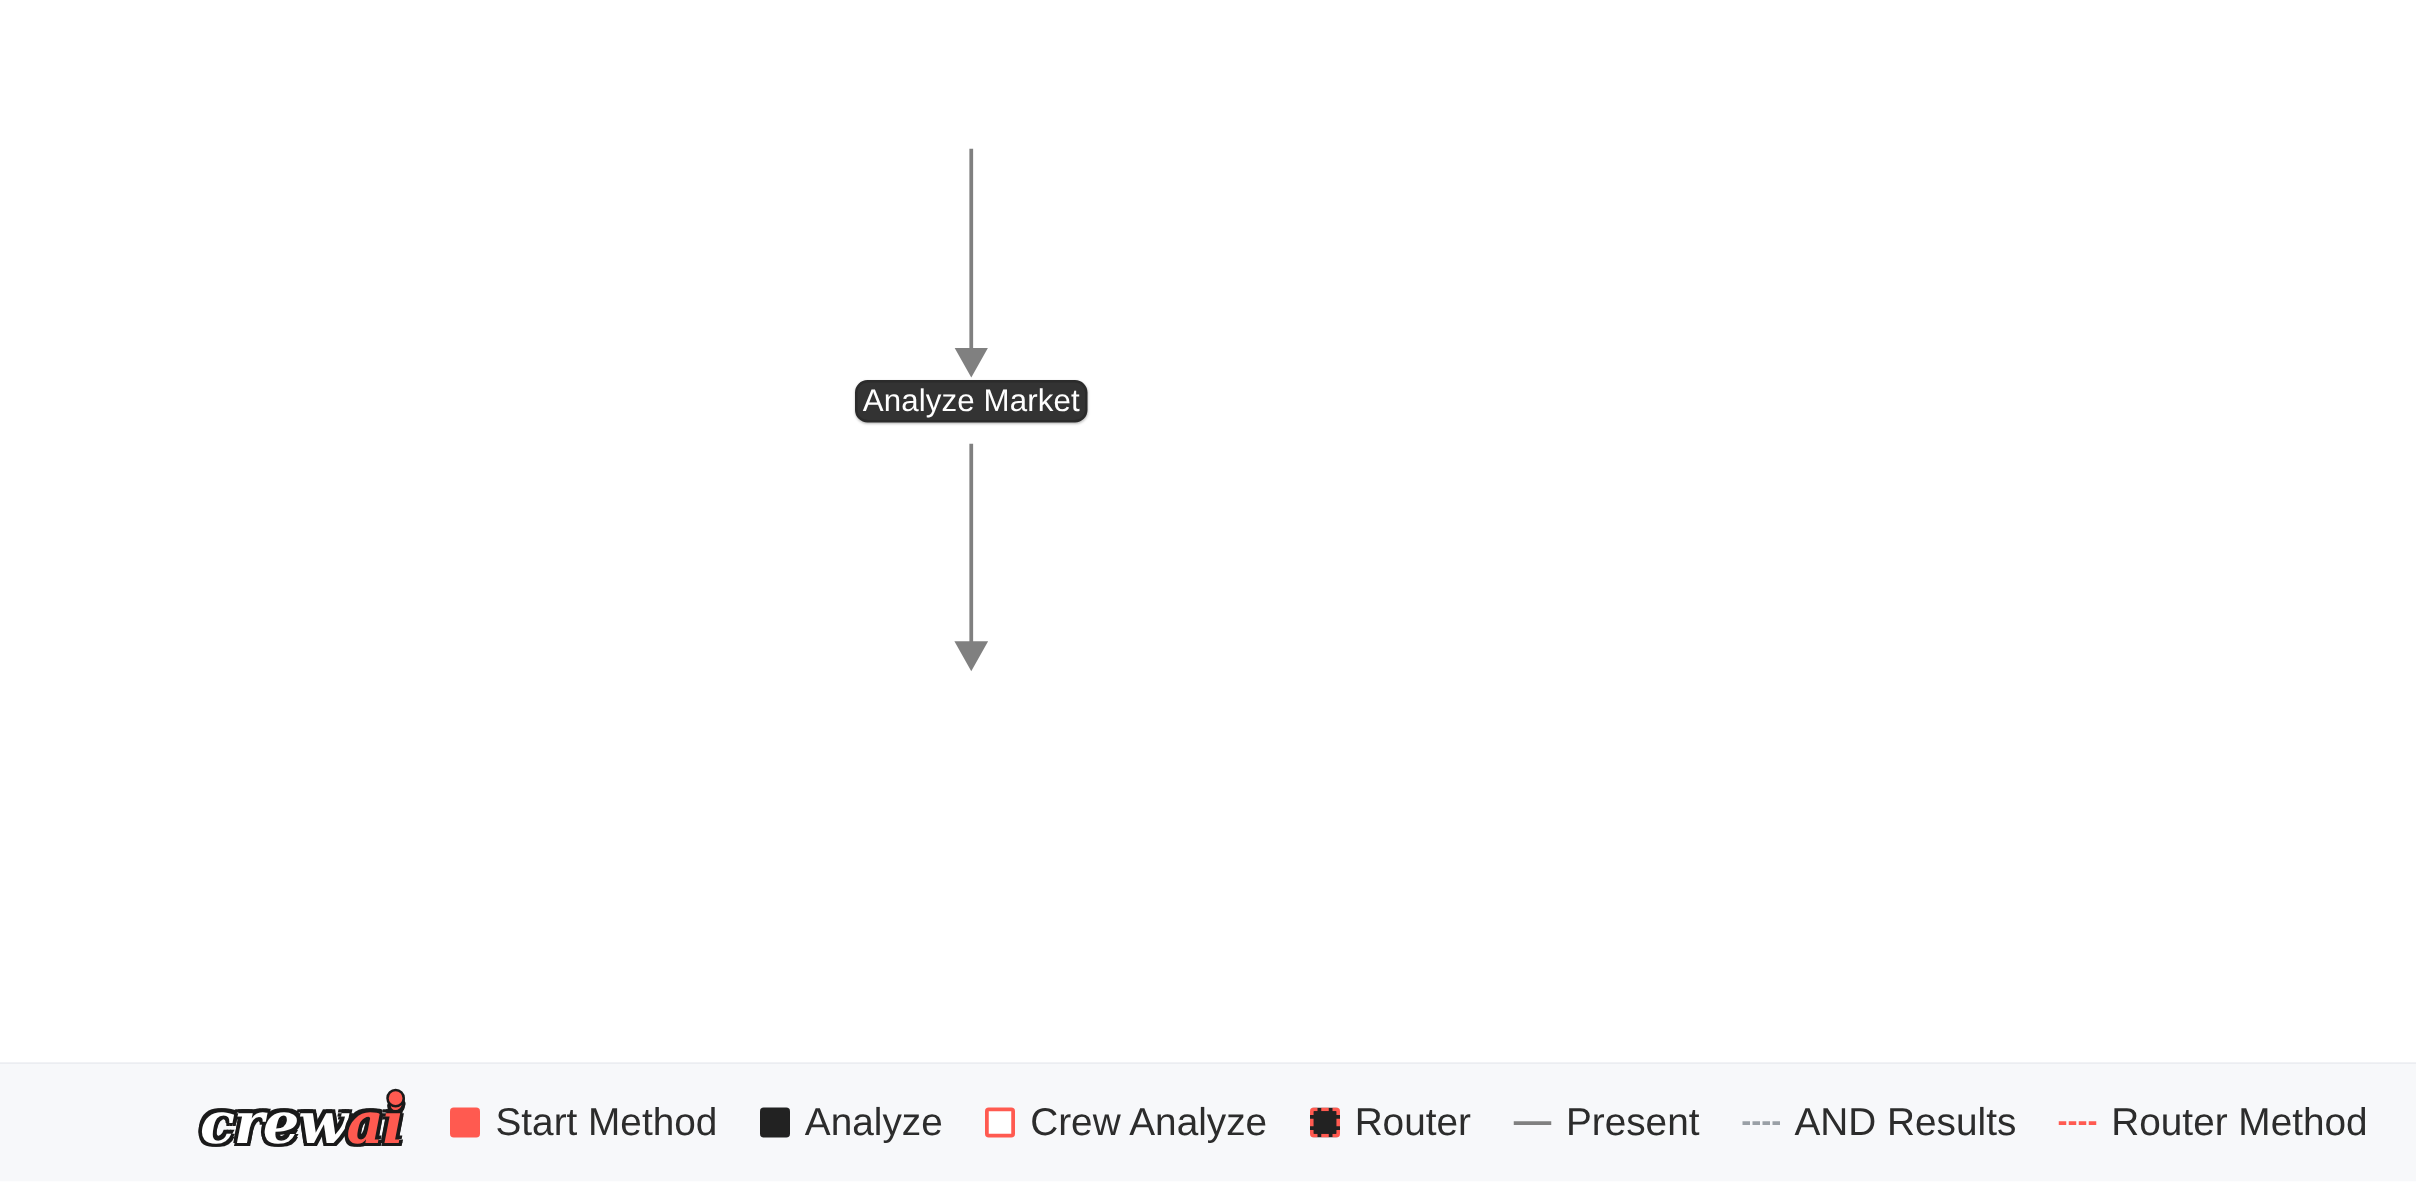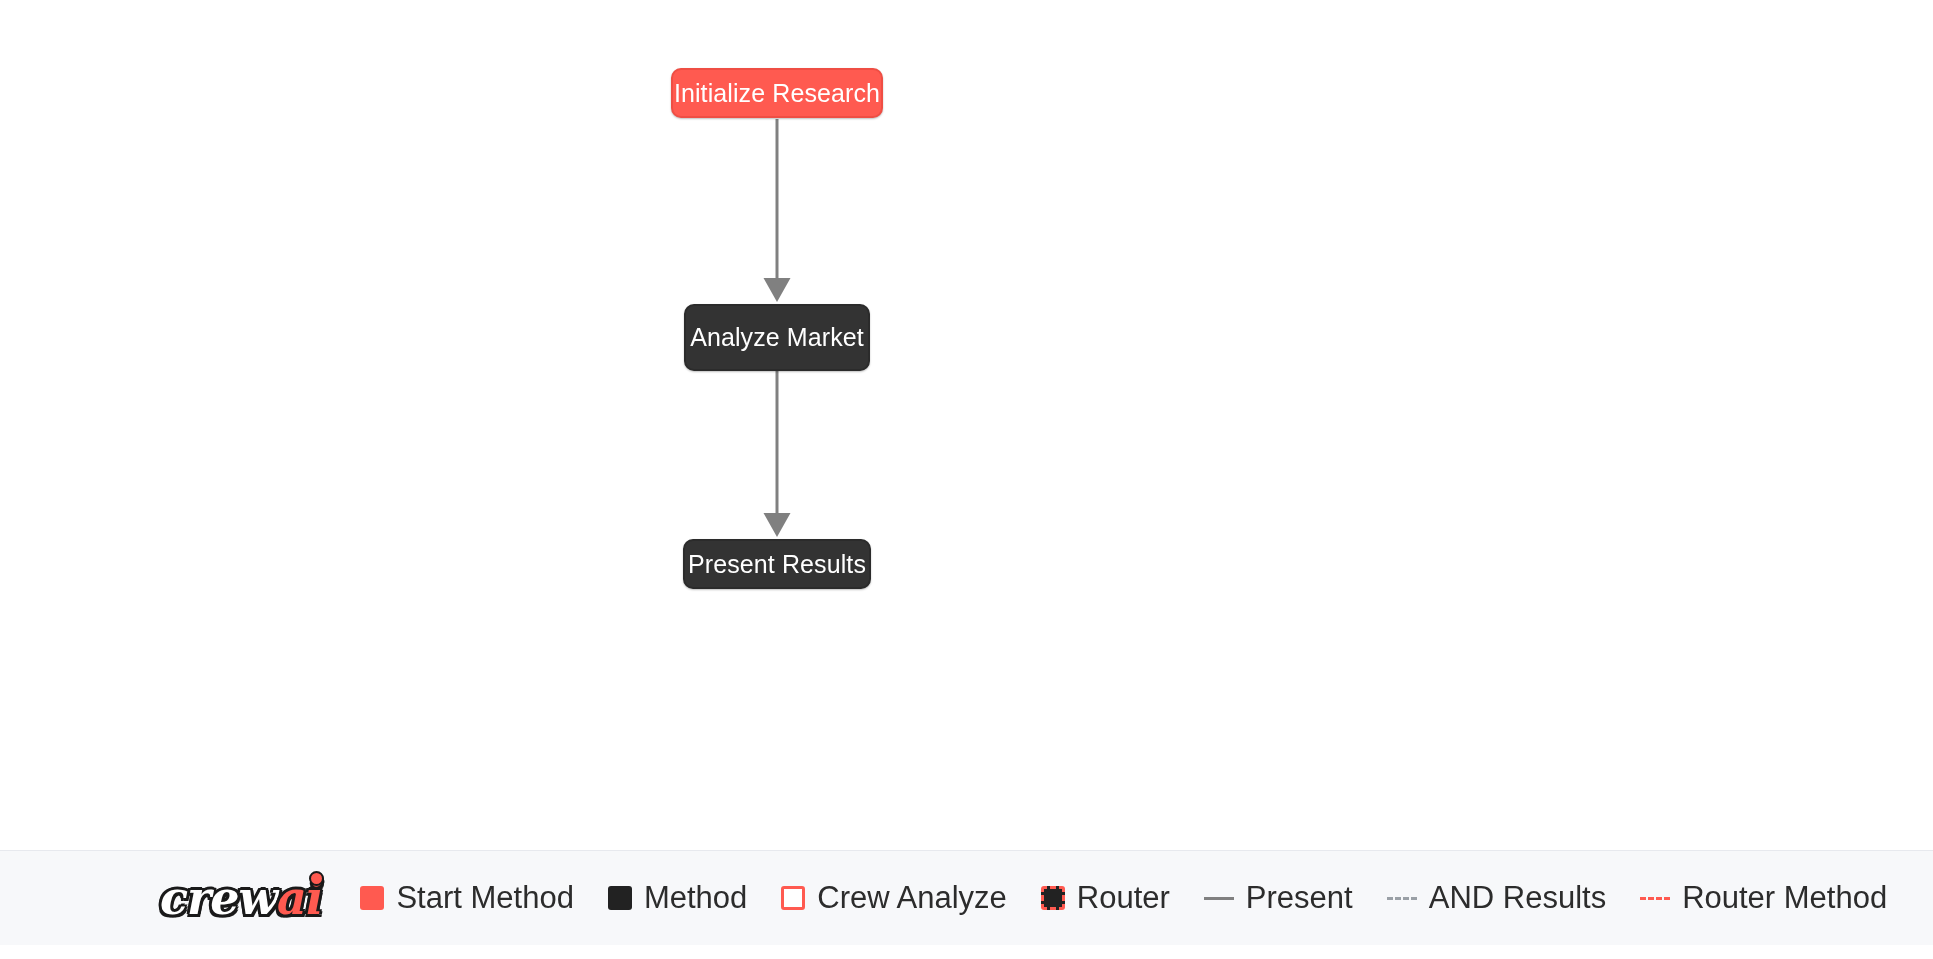--- a/index.html
+++ b/index.html
@@ -170,49 +170,43 @@
   <svg id="flow-svg" viewBox="0 0 1933 850">
     <defs>
       <marker id="arrow-gray" markerWidth="10" markerHeight="10" refX="6" refY="5" orient="auto" markerUnits="strokeWidth">
         <path d="M0,0.5 L8,5 L0,9.5 z" fill="#808080"></path>
       </marker>
     </defs>
     <line x1="777" y1="119" x2="777" y2="296" stroke="#808080" stroke-width="3" marker-end="url(#arrow-gray)"></line>
     <line x1="777" y1="355" x2="777" y2="531" stroke="#808080" stroke-width="3" marker-end="url(#arrow-gray)"></line>
   </svg>
 
-  <div class="node start" style="left:671px; top:68px; width:212px; height:50px;">
-    <span>Initialize Research</span>
-  </div>
-
-  <div class="node method" style="left:684px; top:304px; width:186px; height:67px;text-align:right;">
+
+  <div class="node method" style="left:684px; top:304px; width:186px; height:34px;text-align:right;">
     <span>Analyze Market</span>
   </div>
 
-  <div class="node method" style="left:683px; top:539px; width:188px; height:50px;">
-    <span>Present Results</span>
-  </div>
 
 </div>
 
 <div id="legend">
 
   <div id="brand">
     <span class="brand-text"><span>crew</span><span class="accent">ai</span></span>
     <span class="brand-dot"></span>
   </div>
 
   <div class="legend-item">
     <span class="swatch sw-start"></span>
     <span>Start Method</span>
   </div>
 
   <div class="legend-item">
     <span class="swatch sw-method"></span>
-    <span>Method</span>
+    <span>Analyze</span>
   </div>
 
   <div class="legend-item">
     <span class="swatch sw-crew"></span>
     <span>Crew Analyze</span>
   </div>
 
   <div class="legend-item">
     <span class="swatch sw-router"></span>
     <span>Router</span>

